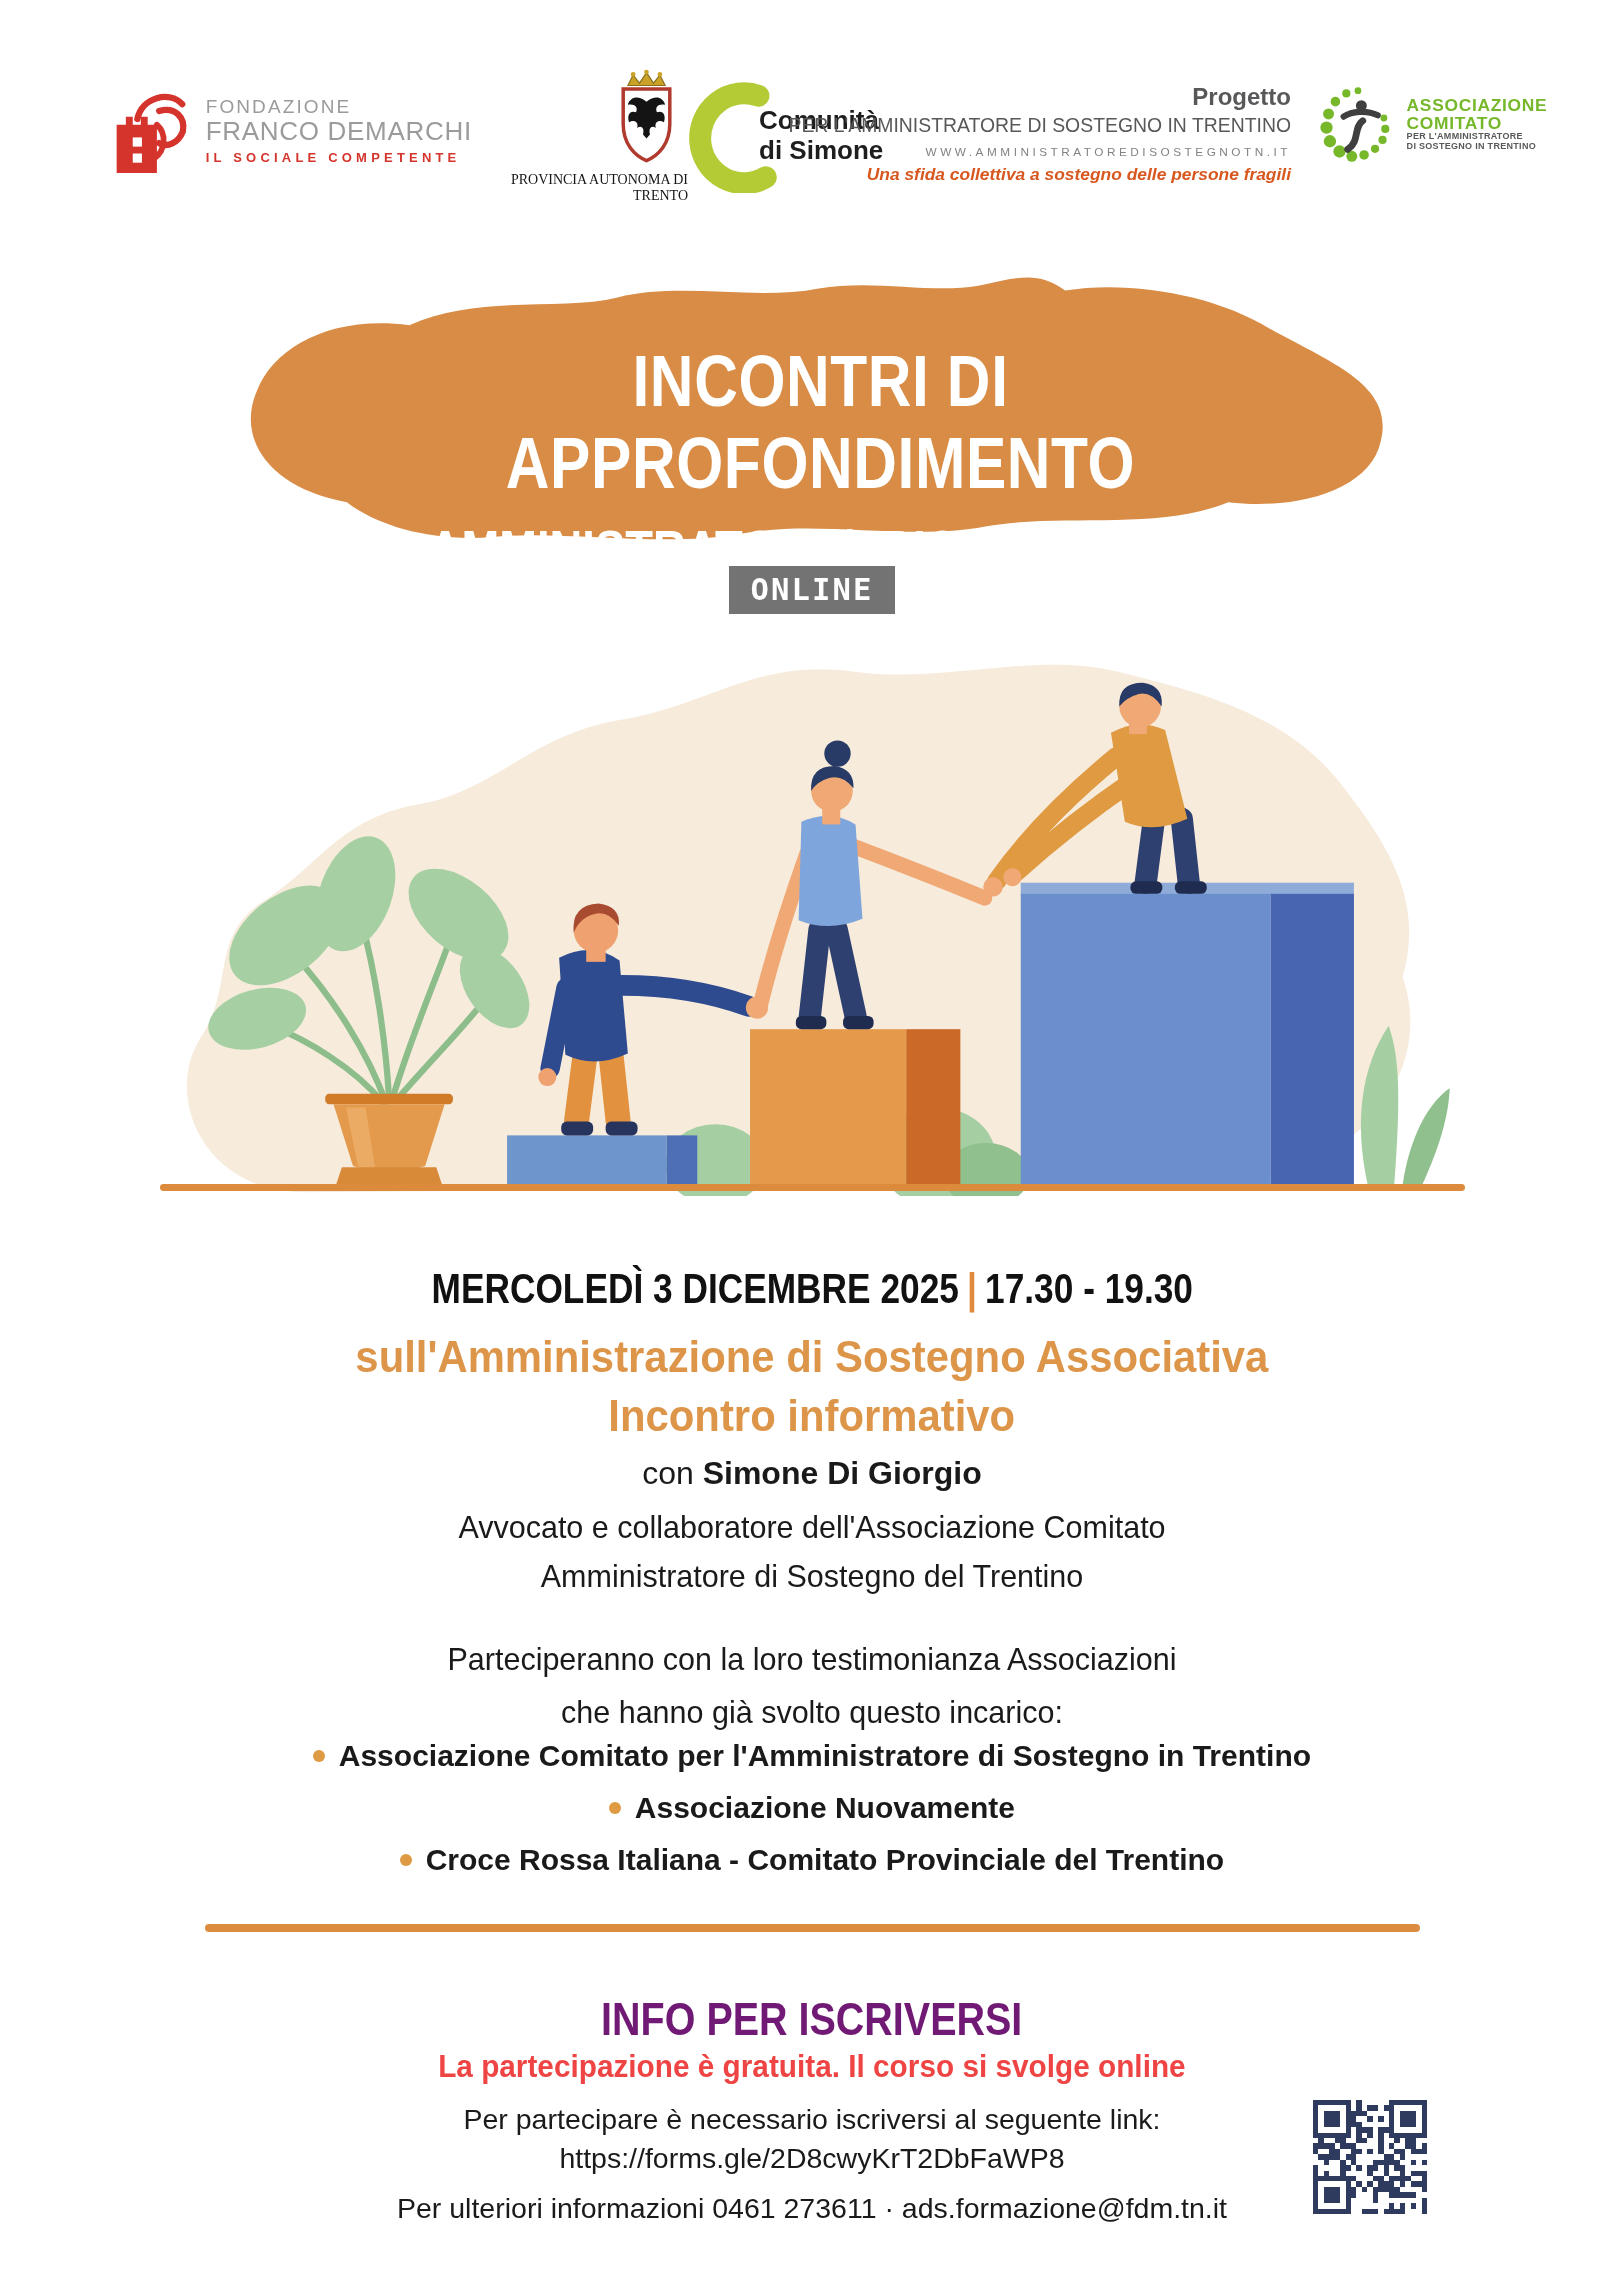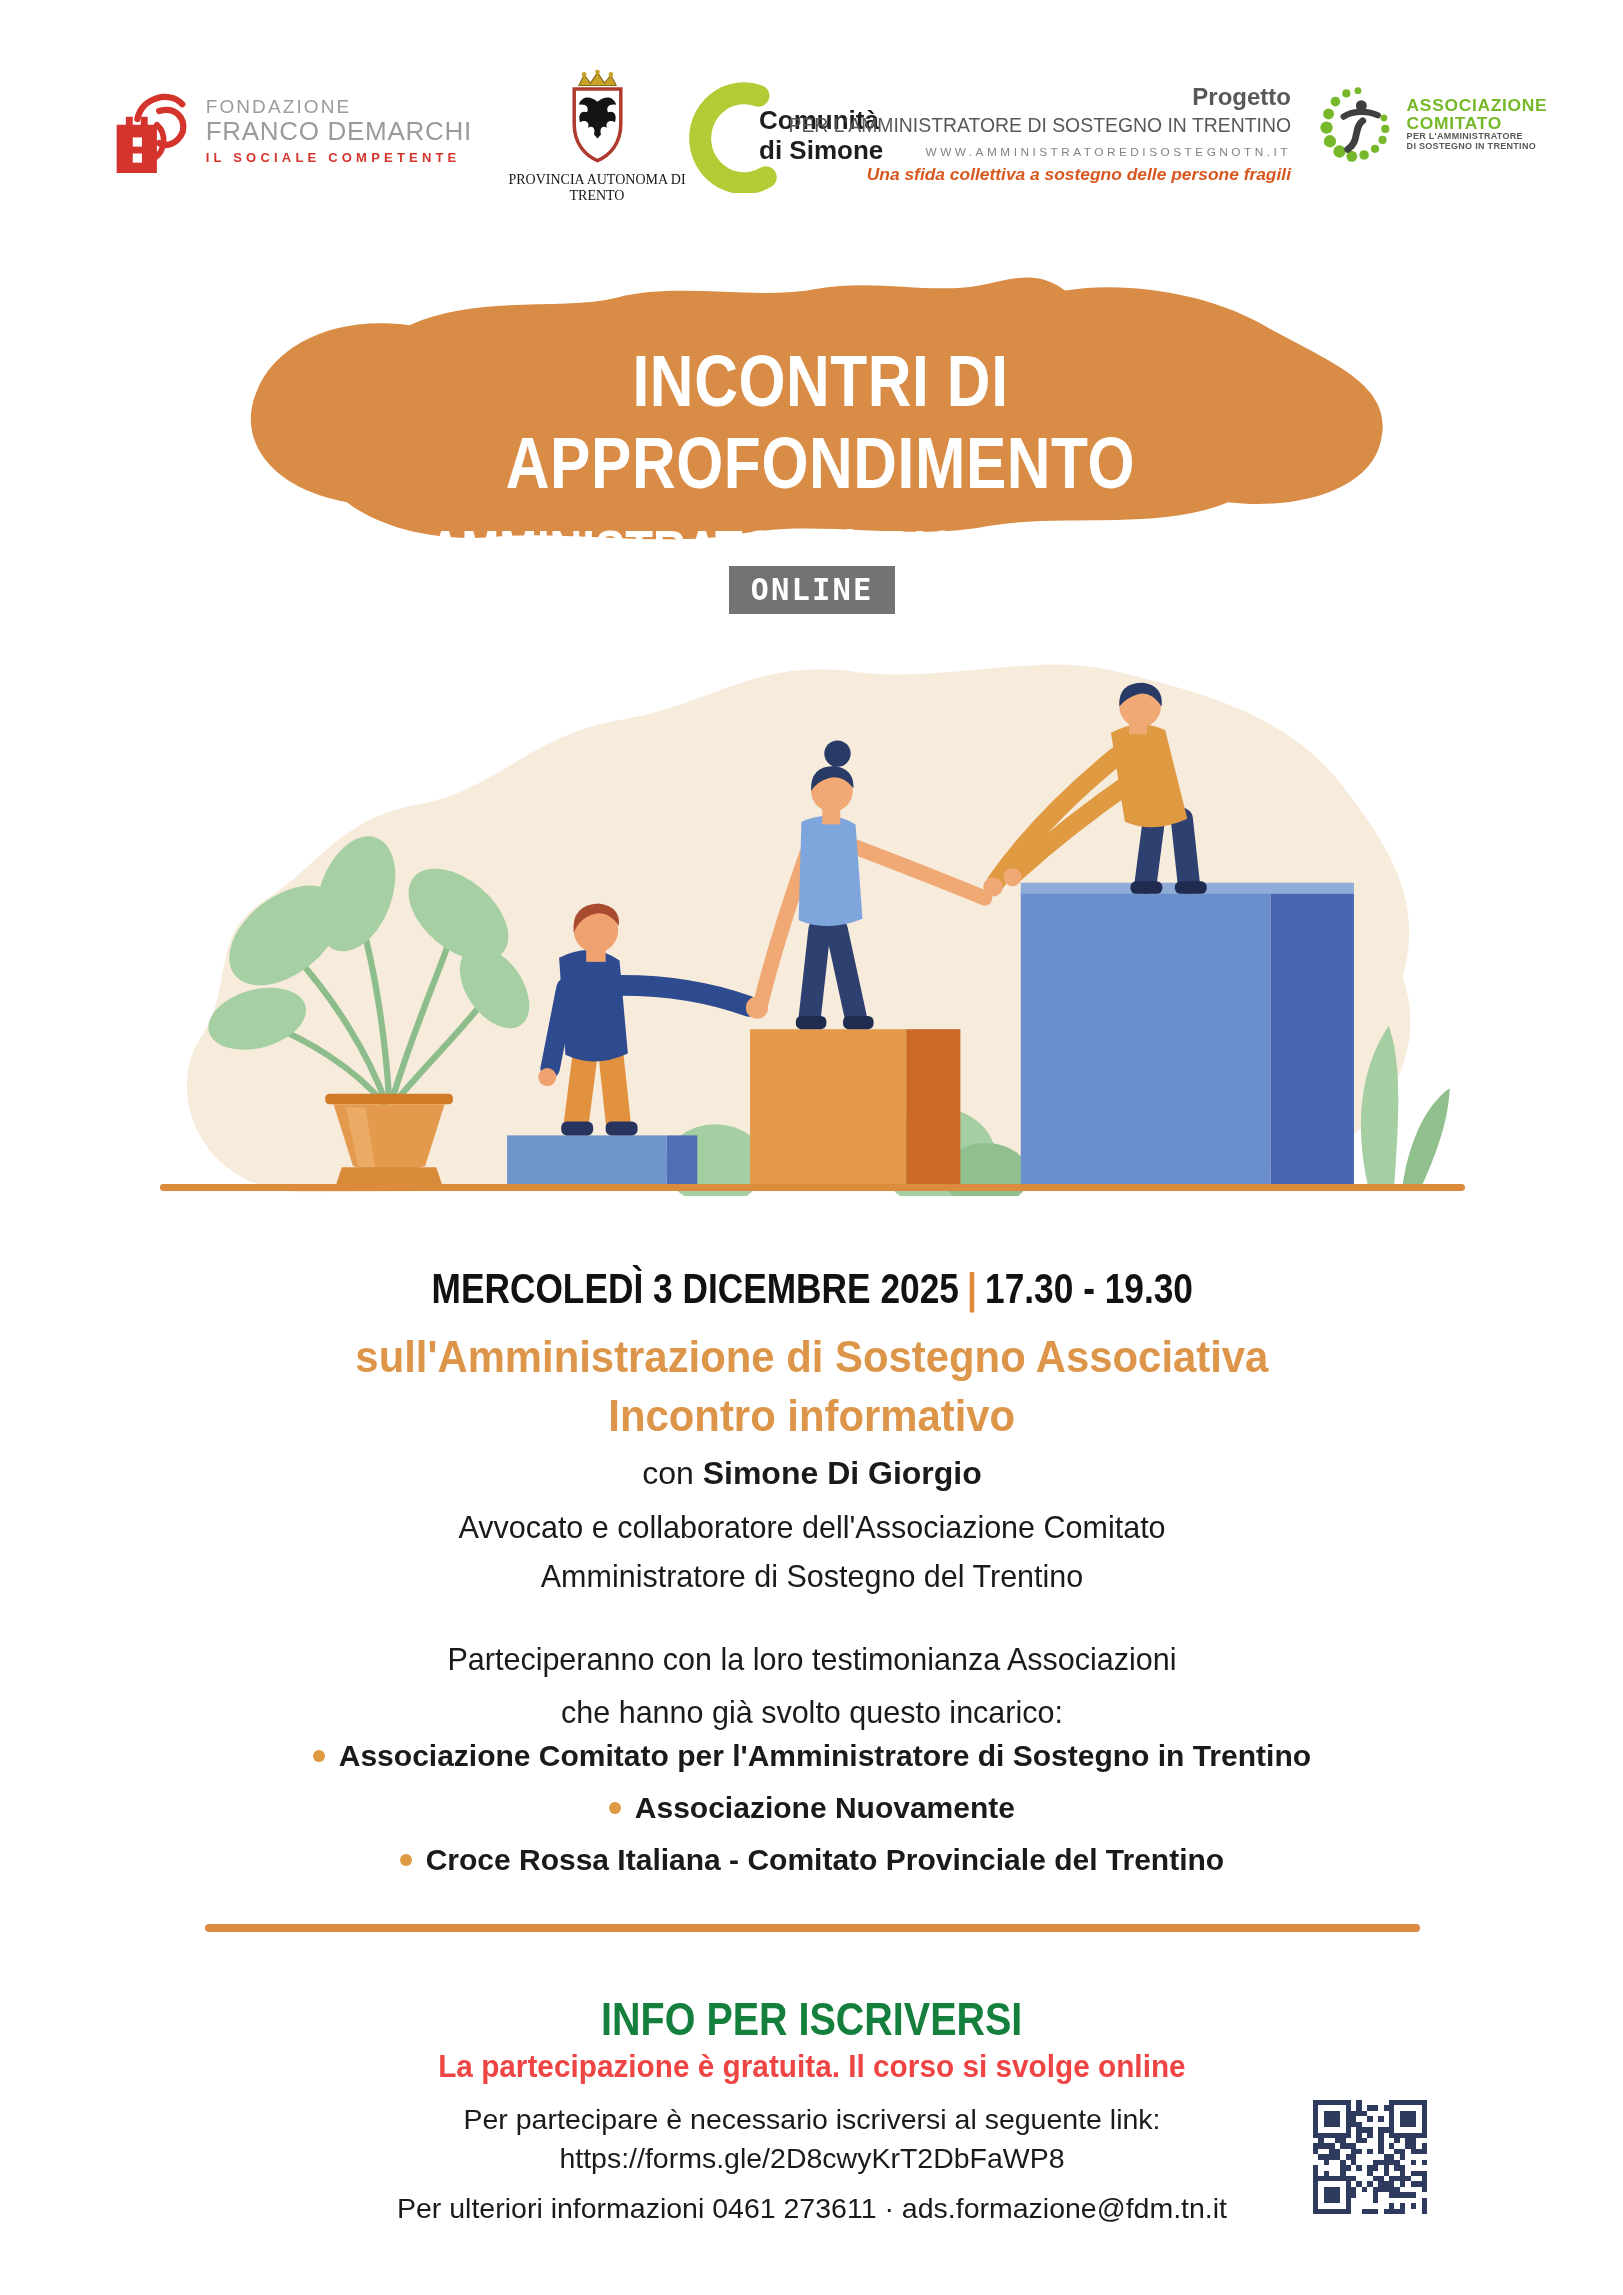--- a/index.html
+++ b/index.html
@@ -10,21 +10,21 @@
   .cond{display:inline-block;transform:scaleX(.84);transform-origin:center;}
   .cond9{display:inline-block;transform:scaleX(.93);transform-origin:center;}
 
   
   .logo-row{position:absolute;top:0;left:0;width:100%;height:229px;}
   .fdm{left:104px;top:82px;display:flex;align-items:center;}
   .fdm-text{margin-left:9.7px;line-height:1.12;}
   .fdm-l1{font-size:19px;color:#9b9b9b;letter-spacing:2.1px;}
   .fdm-l2{font-size:26px;color:#9b9b9b;letter-spacing:0.7px;}
   .fdm-l3{font-size:13px;font-weight:bold;color:#d5342c;letter-spacing:4.2px;margin-top:4.2px;}
-  .pat{left:486px;top:68px;width:222px;text-align:center;}
+  .pat{left:466px;top:68px;width:222px;text-align:right;}
   .pat-cap{font-family:"Liberation Serif",serif;font-size:14px;color:#151515;margin-top:2.8px;}
   .cdv{left:677px;top:78px;display:flex;align-items:center;}
   .cdv-text{margin-left:-36px;font-size:26px;font-weight:bold;color:#1e1e1e;line-height:1.15;}
   .prog{right:333px;top:82px;text-align:right;line-height:1.25;}
   .prog-t{font-size:24px;font-weight:bold;color:#58585a;}
   .prog-l1{font-size:19.4px;color:#58585a;margin-top:1.4px;}
   .prog-w{font-size:11.8px;color:#808285;letter-spacing:3.5px;margin-top:7px;}
   .prog-s{font-size:17.4px;font-weight:bold;font-style:italic;color:#d8571f;margin-top:4.2px;}
   .aco{left:1319px;top:82px;display:flex;align-items:center;}
   .aco-text{margin-left:5.6px;line-height:1.05;}
@@ -50,21 +50,21 @@
   .speaker b{font-weight:800;}
   .role{top:1503px;font-size:30.5px;line-height:1.62;}
   .part{top:1633px;font-size:30.5px;line-height:1.75;}
   .bullets{top:1730px;}
   .bullet{display:flex;justify-content:center;align-items:center;height:52px;
           font-size:30px;font-weight:bold;}
   .dot{width:11.8px;height:11.8px;border-radius:50%;background:#df9a44;margin-right:14px;flex:0 0 auto;}
 
   
   .rule{left:205px;top:1924px;width:1215px;height:7.6px;border-radius:4.2px;background:#dc8c3e;}
-  .info-h{top:1991px;color:#15803d;font-weight:800;font-size:47px;}
+  .info-h{top:1991px;color:#701a75;font-weight:800;font-size:47px;}
   .free{top:2048px;color:#ef4444;font-weight:bold;font-size:32px;}
   .reg{top:2103px;font-size:28.5px;}
   .link{top:2142px;font-size:28.5px;}
   .contact{top:2192px;font-size:28.5px;}
   a.plain{color:inherit;text-decoration:none;}
   .qr{left:1313px;top:2100px;width:114px;height:114px;display:grid;
       grid-template-columns:repeat(21,1fr);grid-auto-rows:1fr;}
   .qm{display:block;}
   .qm.on{background:#2f3b5e;}
 </style>

